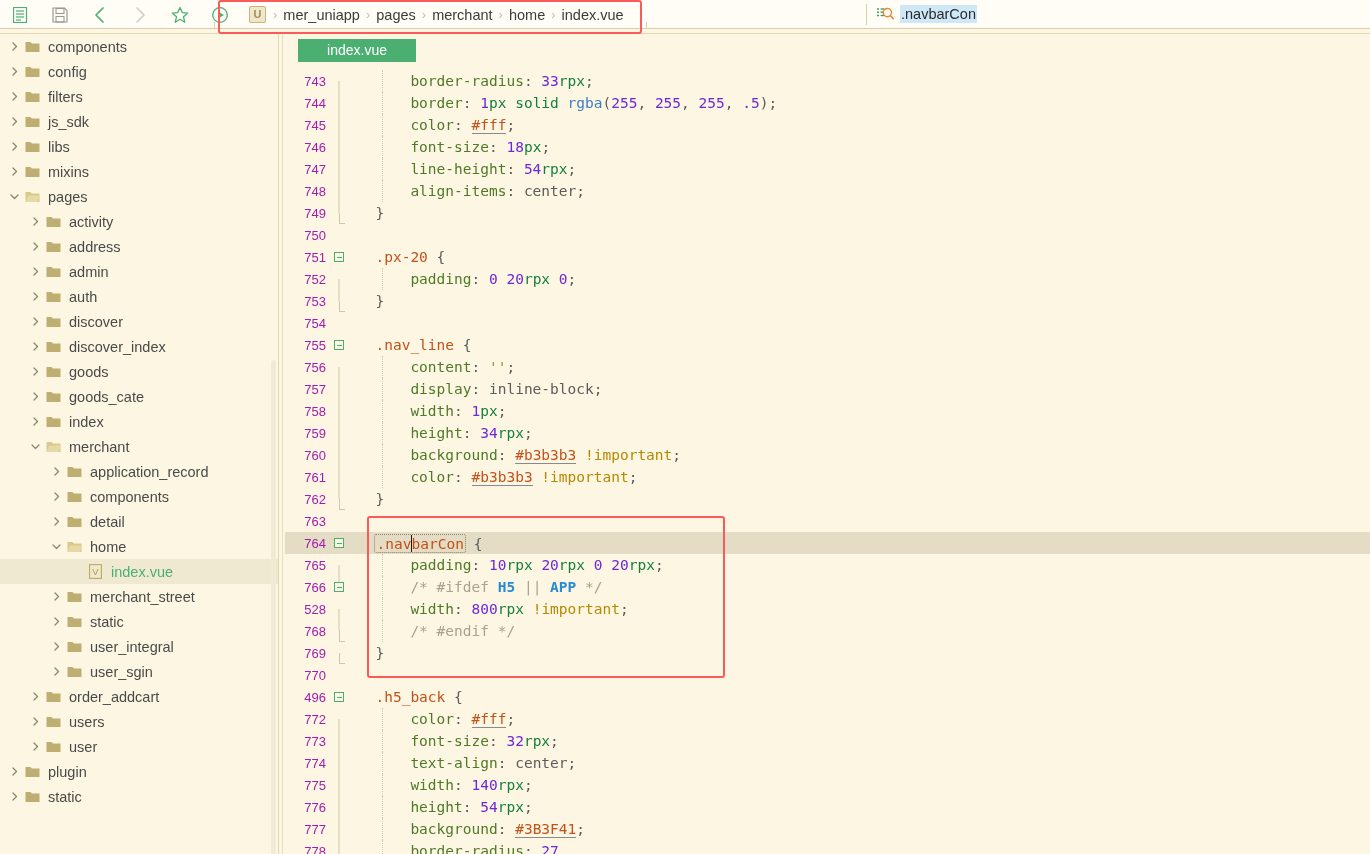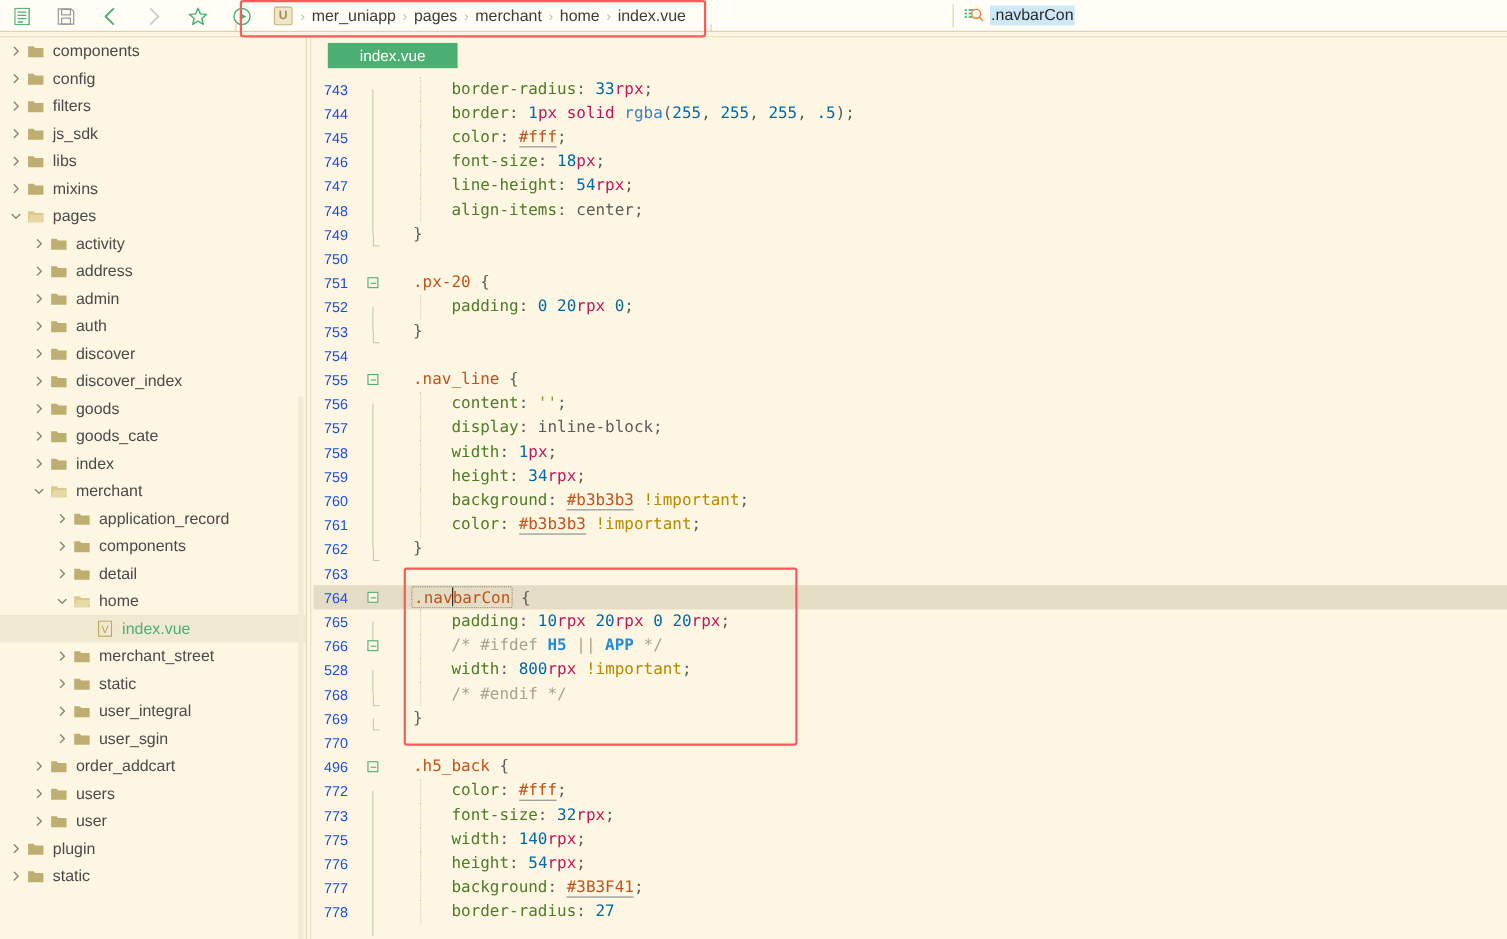--- a/index.html
+++ b/index.html
@@ -123,22 +123,22 @@
     padding:0 14px; cursor:pointer;
   }
 
   .code-area { position:absolute; left:0; top:36px; width:1085px; height:784px; }
   .code-line {
     position:relative; height:22px; display:flex; align-items:center;
     font-family:"DejaVu Sans Mono", monospace; font-size:14.5px;
   }
   .code-line.cur { background:#E4DCC4; }
   .ln {
-    width:43px; min-width:43px; text-align:center;
-    color:#1d4ed8; font-size:13px;
+    width:43px; min-width:43px; text-align:right;
+    color:#a21caf; font-size:13px;
     font-family:"Liberation Sans", sans-serif;
     padding-right:2px;
   }
   .fold {
     width:22px; min-width:22px; display:flex; align-items:center; justify-content:center;
     position:relative;
   }
   .fold-box {
     width:10px; height:10px; border:1.2px solid #4CAF72; background:#FDF6E3;
     position:relative; cursor:pointer;
@@ -163,22 +163,22 @@
   .code-txt {
     padding-left:8px; white-space:pre;
     font-family:"DejaVu Sans Mono", monospace; font-size:14.5px;
     color:#586E75;
   }
 
   
   .t-sel   { color:#C1531A; }            
   .t-prop  { color:#4F7A28; }            
   .t-punc  { color:#5c5c5c; }
-  .t-num   { color:#0369a1; }            
-  .t-unit  { color:#be185d; }
+  .t-num   { color:#6d28d9; }            
+  .t-unit  { color:#15803d; }
   .t-kw    { color:#5c5c5c; }            
   .t-col   { color:#C1531A; border-bottom:1px solid #8a8a8a; }  
   .t-fn    { color:#3B7FC4; }            
   .t-imp   { color:#B58900; }            
   .t-str   { color:#8A9A2B; }            
   .t-cmt   { color:#A9A28C; }            
   .t-cmtk  { color:#268BD2; font-weight:bold; }  
   .t-brace { color:#5c5c5c; }
 
   .navsel {
@@ -919,20 +919,28 @@
         </div>
         <div class="code-line">
           <span class="ln">773</span>
           <span class="fold">
             <span class="fold-line"></span>
           </span>
           <span class="code-txt"><span class="t-punc">      </span><span class="t-prop">font-size</span><span class="t-punc">: </span><span class="t-num">32</span><span class="t-unit">rpx</span><span class="t-punc">;</span></span>
           <span class="ind"></span>
         </div>
         <div class="code-line">
+          <span class="ln">774</span>
+          <span class="fold">
+            <span class="fold-line"></span>
+          </span>
+          <span class="code-txt"><span class="t-punc">      </span><span class="t-prop">text-align</span><span class="t-punc">: </span><span class="t-kw">center</span><span class="t-punc">;</span></span>
+          <span class="ind"></span>
+        </div>
+        <div class="code-line">
           <span class="ln">775</span>
           <span class="fold">
             <span class="fold-line"></span>
           </span>
           <span class="code-txt"><span class="t-punc">      </span><span class="t-prop">width</span><span class="t-punc">: </span><span class="t-num">140</span><span class="t-unit">rpx</span><span class="t-punc">;</span></span>
           <span class="ind"></span>
         </div>
         <div class="code-line">
           <span class="ln">776</span>
           <span class="fold">

